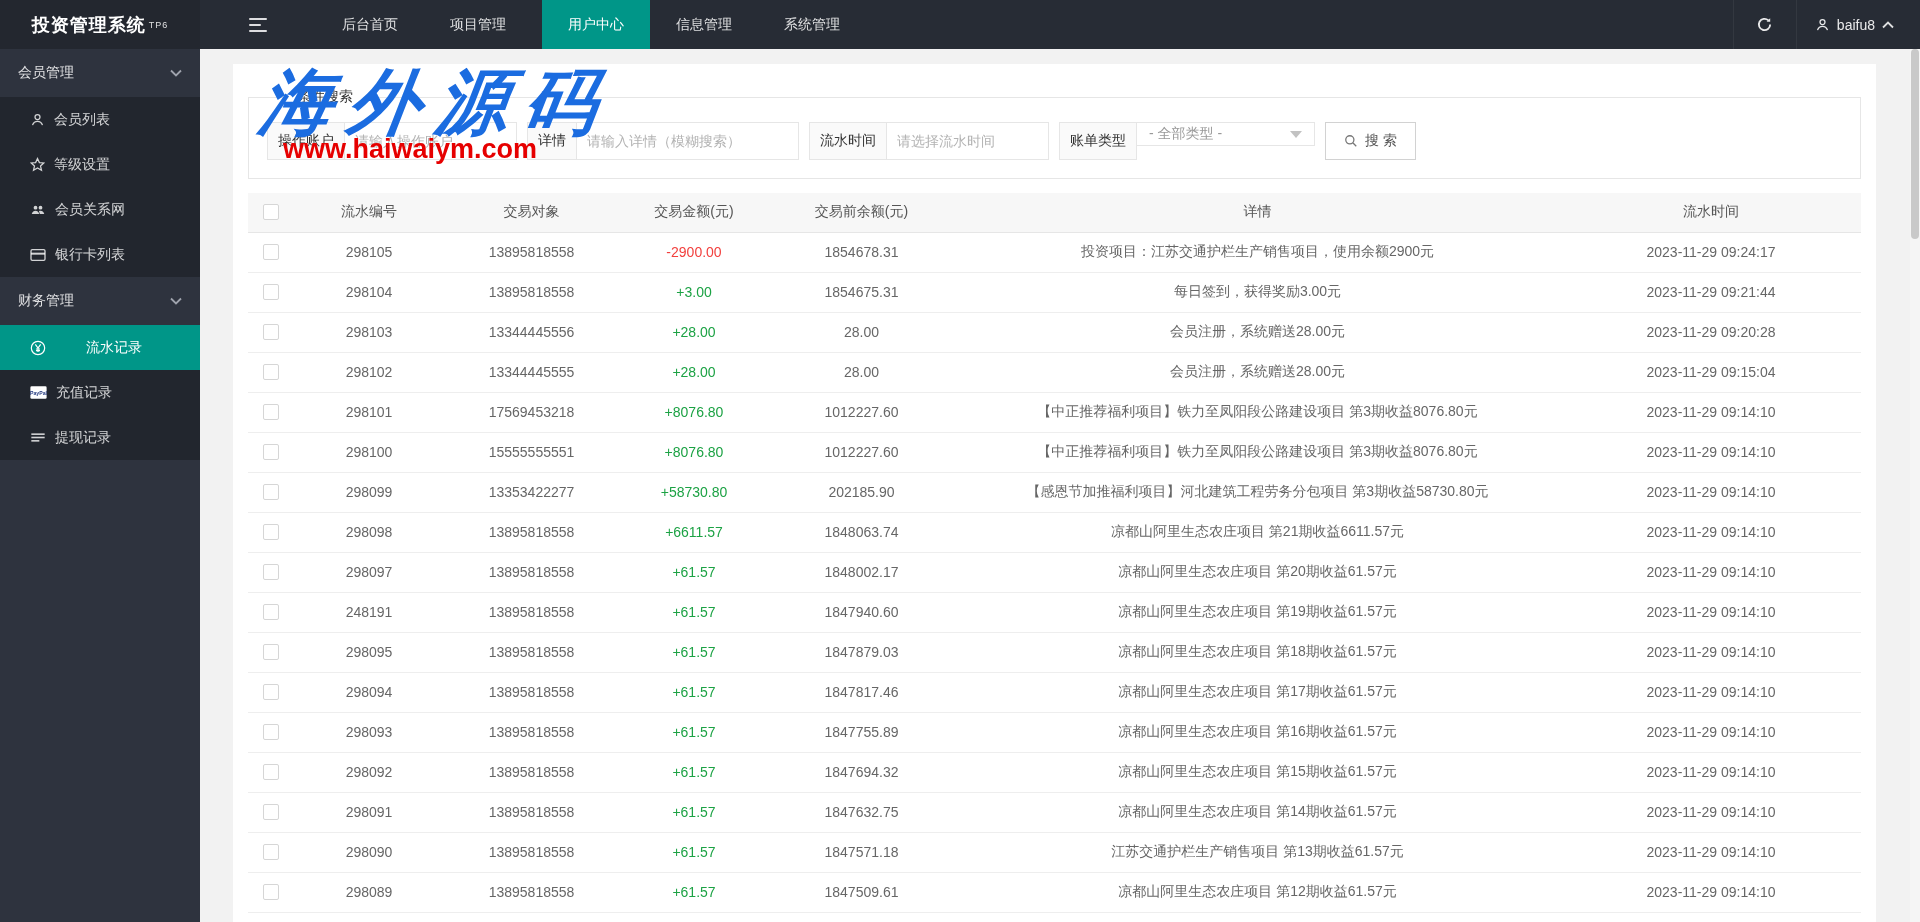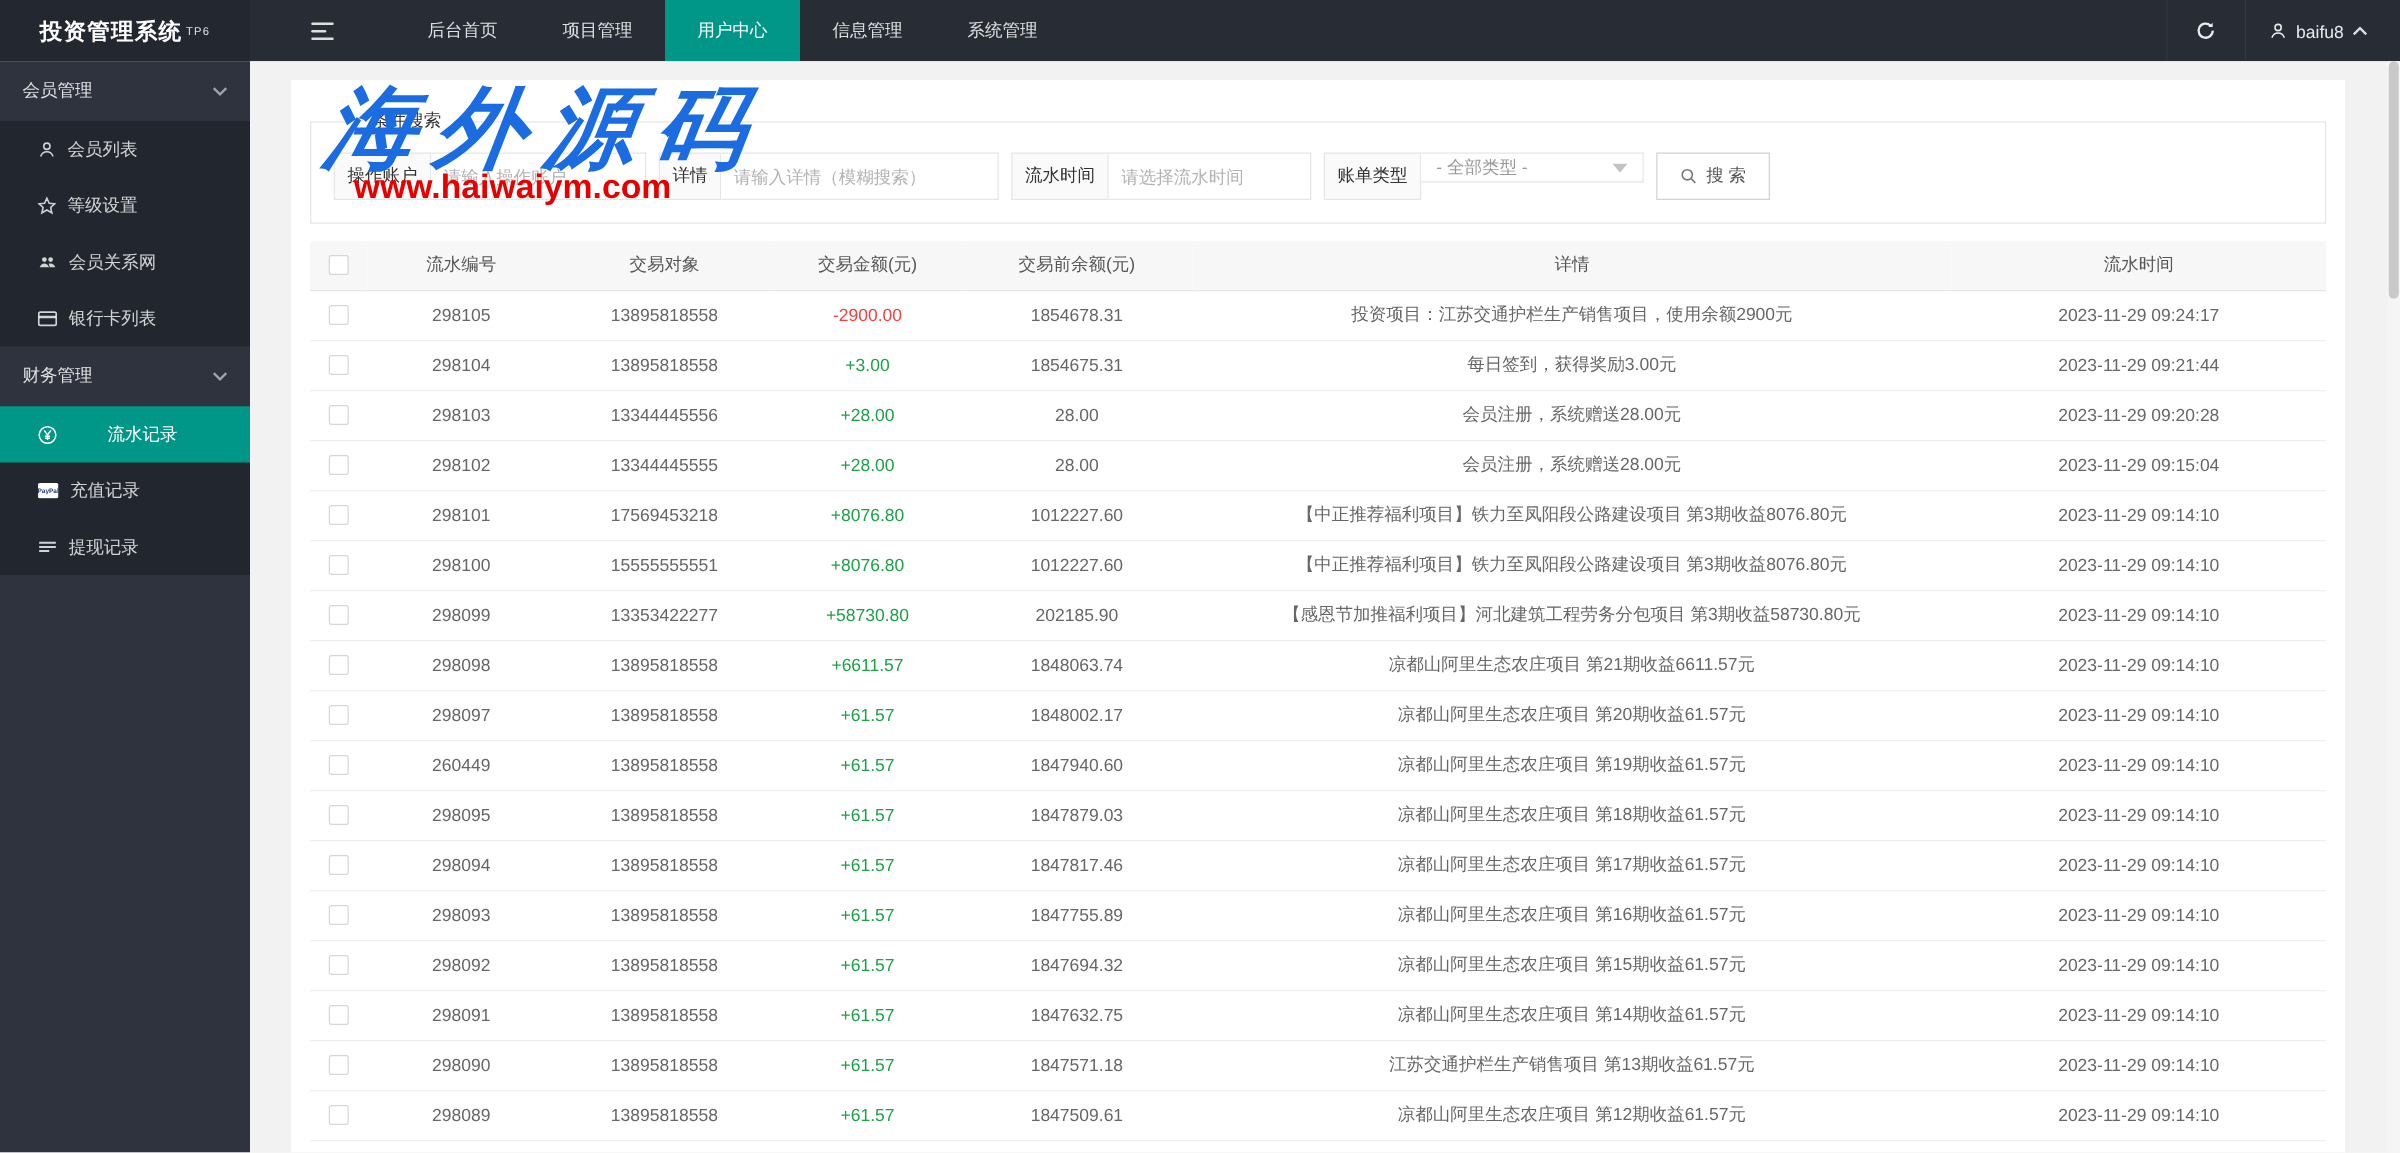--- a/index.html
+++ b/index.html
@@ -9,21 +9,21 @@
   
   .topbar { height:49px; display:flex; align-items:stretch; background:#272c35; color:#fff;gap:28px; }
   .logo { width:200px; background:#23272f; display:flex; align-items:center; justify-content:center;
           font-size:18px; font-weight:bold; letter-spacing:1px; }
   .logo sup { font-size:9px; font-weight:normal; margin-left:3px; opacity:.85; }
   .burger { width:60px; display:flex; flex-direction:column; justify-content:center; align-items:center; gap:4px; cursor:pointer; }
   .burger span { display:block; height:2px; background:rgba(255,255,255,.85); border-radius:1px; }
   .burger span:nth-child(1){ width:18px;} .burger span:nth-child(2){ width:12px; align-self:flex-start; margin-left:21px;} .burger span:nth-child(3){ width:18px;}
   .tabs { display:flex; }
   .tab { padding:0 26px; display:flex; align-items:center; font-size:14px; color:rgba(255,255,255,.85); cursor:pointer; }
-  .tab.active { background:var(--accent,#009688); color:#fff; }
+  .tab.active { background:var(--accent,#009688); color:#fff;margin-left:10px; }
   .topbar-right { margin-left:auto; display:flex; align-items:stretch; }
   .icon-btn { width:64px; display:flex; align-items:center; justify-content:center;
               border-left:1px solid rgba(255,255,255,.06); border-right:1px solid rgba(255,255,255,.06); cursor:pointer; }
   .user-box { display:flex; align-items:center; gap:7px; padding:0 26px 0 18px; font-size:14px; cursor:pointer; color:rgba(255,255,255,.9); }
 
   
   .main { display:flex; height:873px; }
   .sidebar { width:200px; background:#2e333e; color:rgba(255,255,255,.85); flex:none; }
   .side-group-title { height:48px; display:flex; align-items:center; padding:0 18px; font-size:14px; cursor:pointer; }
   .side-group-title .cv { margin-left:auto; opacity:.7; }
@@ -338,21 +338,21 @@
               <td>13895818558</td>
               <td class="pos">+61.57</td>
               <td>1848002.17</td>
               <td>凉都山阿里生态农庄项目 第20期收益61.57元</td>
               <td>2023-11-29 09:14:10</td>
             </tr>
             <tr>
               <td class="w-check">
                 <div class="checkbox"></div>
               </td>
-              <td>260449</td>
+              <td>248191</td>
               <td>13895818558</td>
               <td class="pos">+61.57</td>
               <td>1847940.60</td>
               <td>凉都山阿里生态农庄项目 第19期收益61.57元</td>
               <td>2023-11-29 09:14:10</td>
             </tr>
             <tr>
               <td class="w-check">
                 <div class="checkbox"></div>
               </td>

